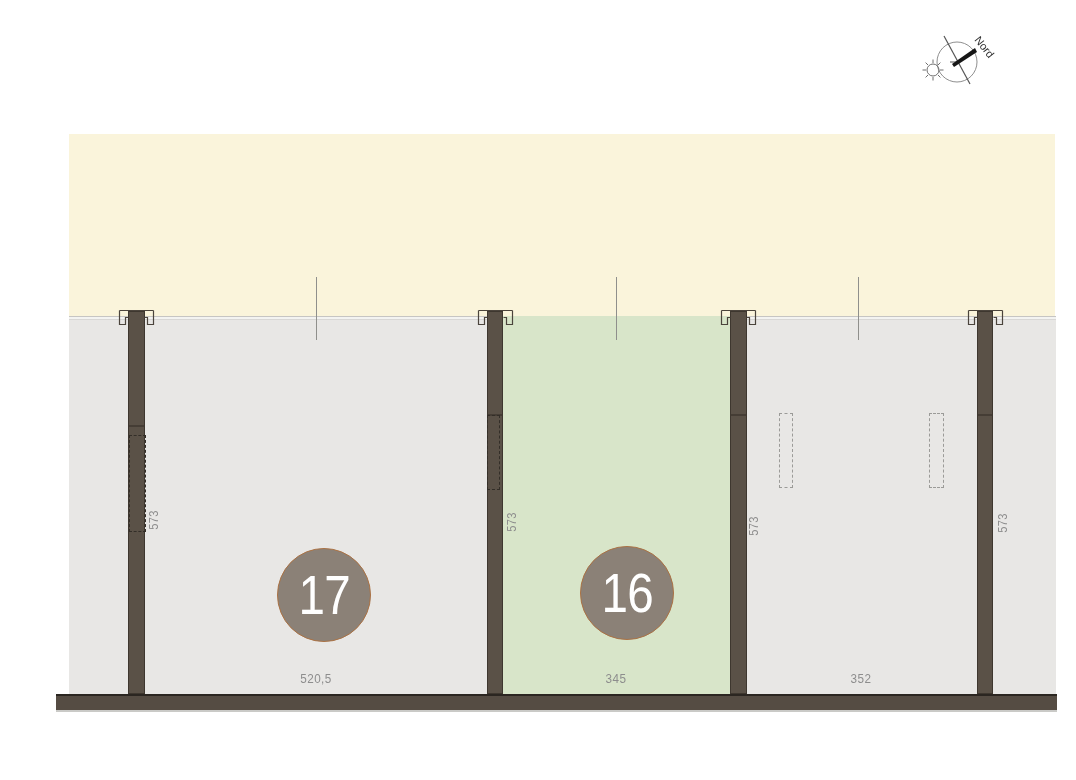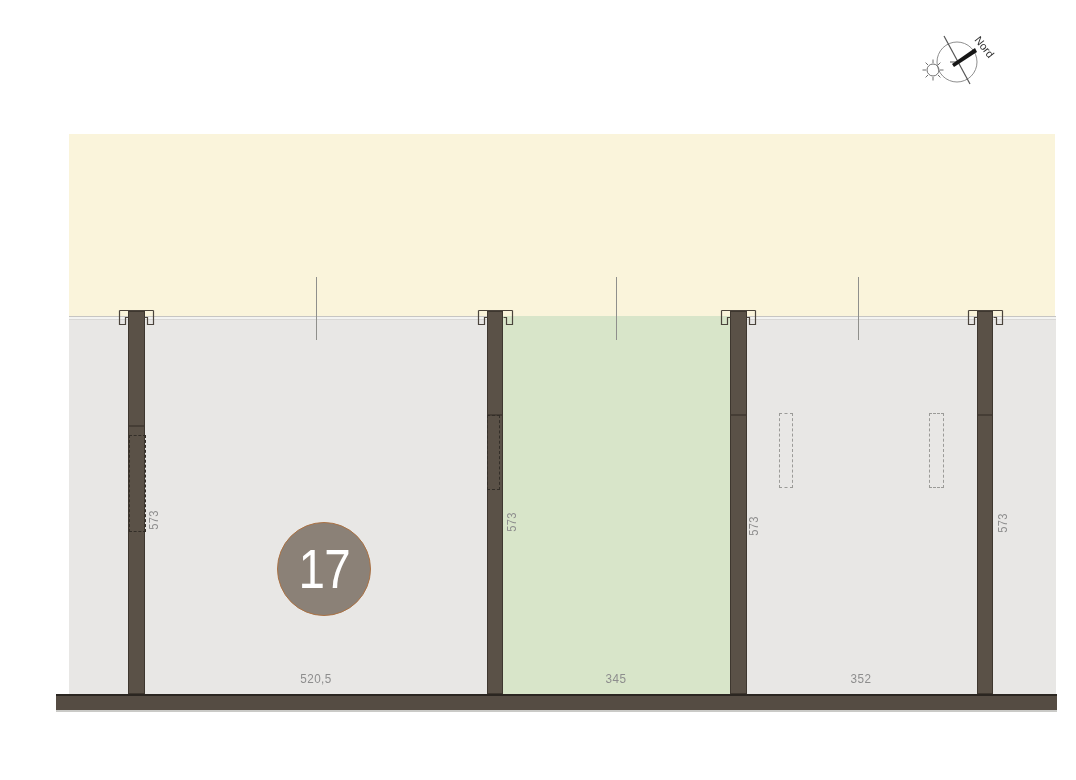--- a/index.html
+++ b/index.html
@@ -126,17 +126,20 @@
 
   <div class="dim dim-v" style="left:132px;top:513px">573</div>
   <div class="dim dim-v" style="left:490px;top:515px">573</div>
   <div class="dim dim-v" style="left:732px;top:519px">573</div>
   <div class="dim dim-v" style="left:981px;top:516px">573</div>
 
   <div class="dim dim-h" style="left:276px;top:672px">520,5</div>
   <div class="dim dim-h" style="left:576px;top:672px">345</div>
   <div class="dim dim-h" style="left:821px;top:672px">352</div>
 
-  <div class="badge" style="left:277px;top:522px">
+  <div class="badge" style="left:277px;top:548px">
     <span>17</span>
+  </div>
+  <div class="badge" style="left:580px;top:546px">
+    <span>16</span>
   </div>
 
 </div>
 
 </body></html>

